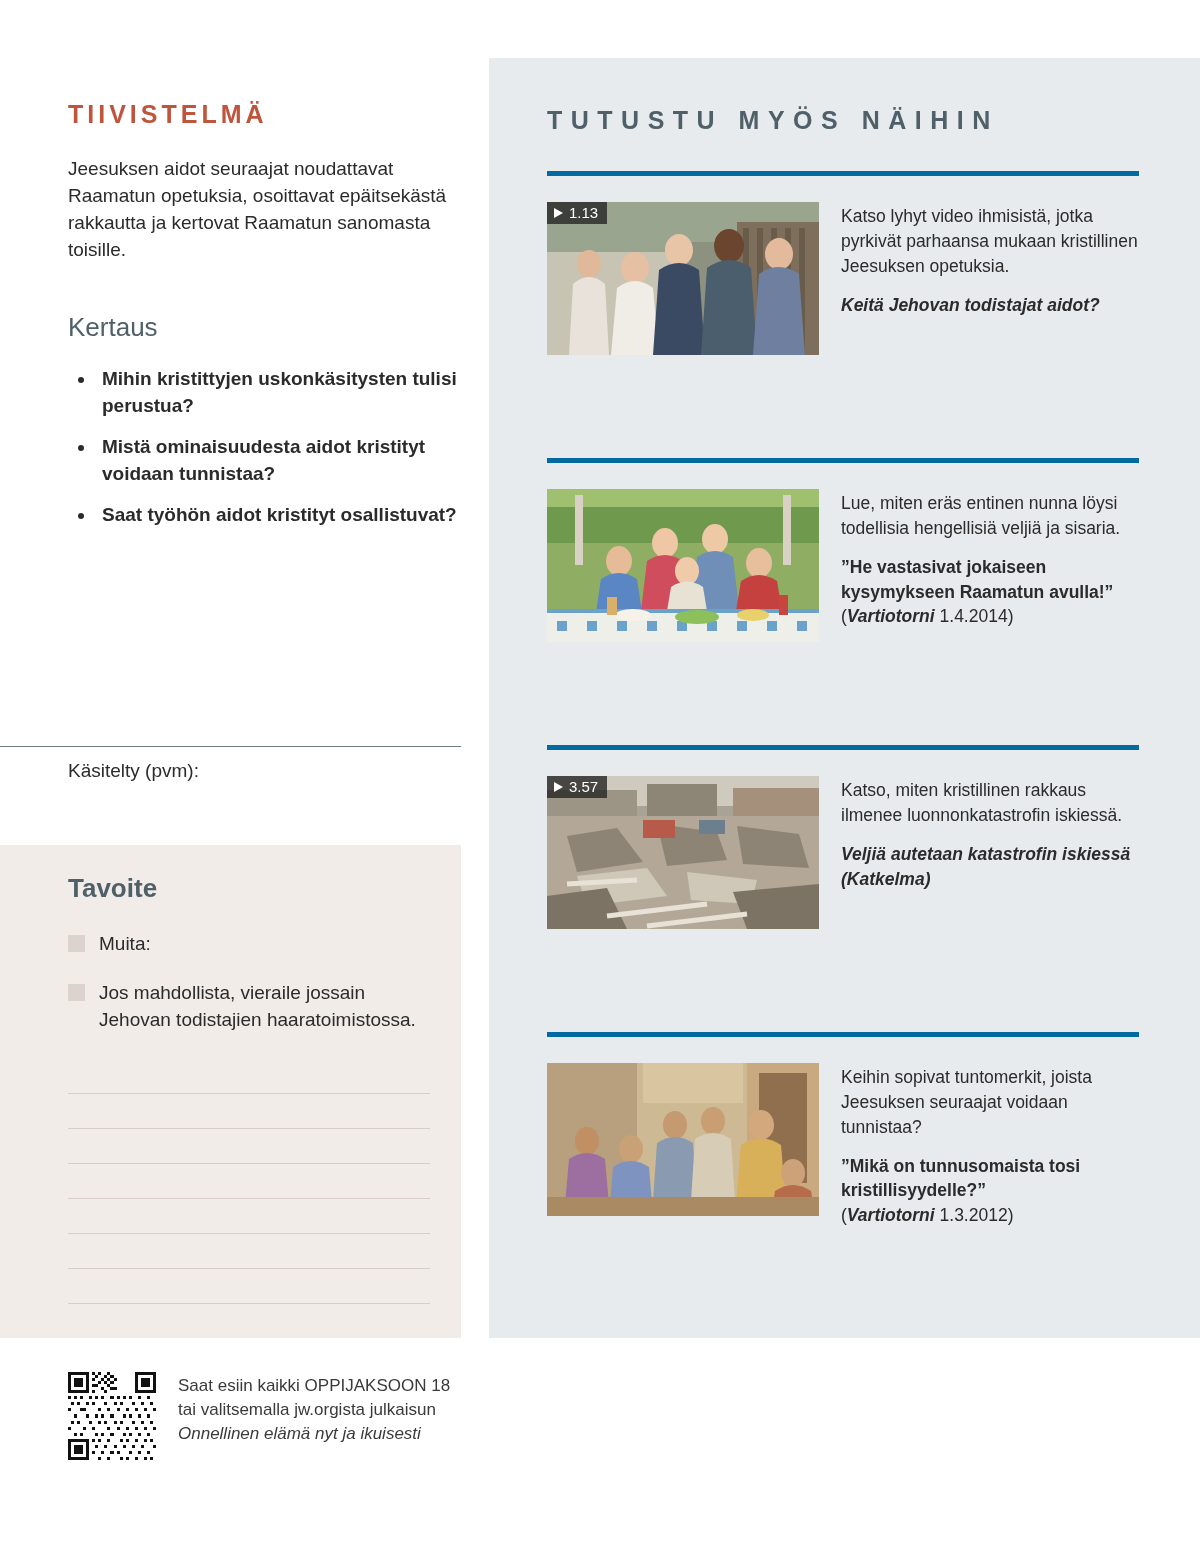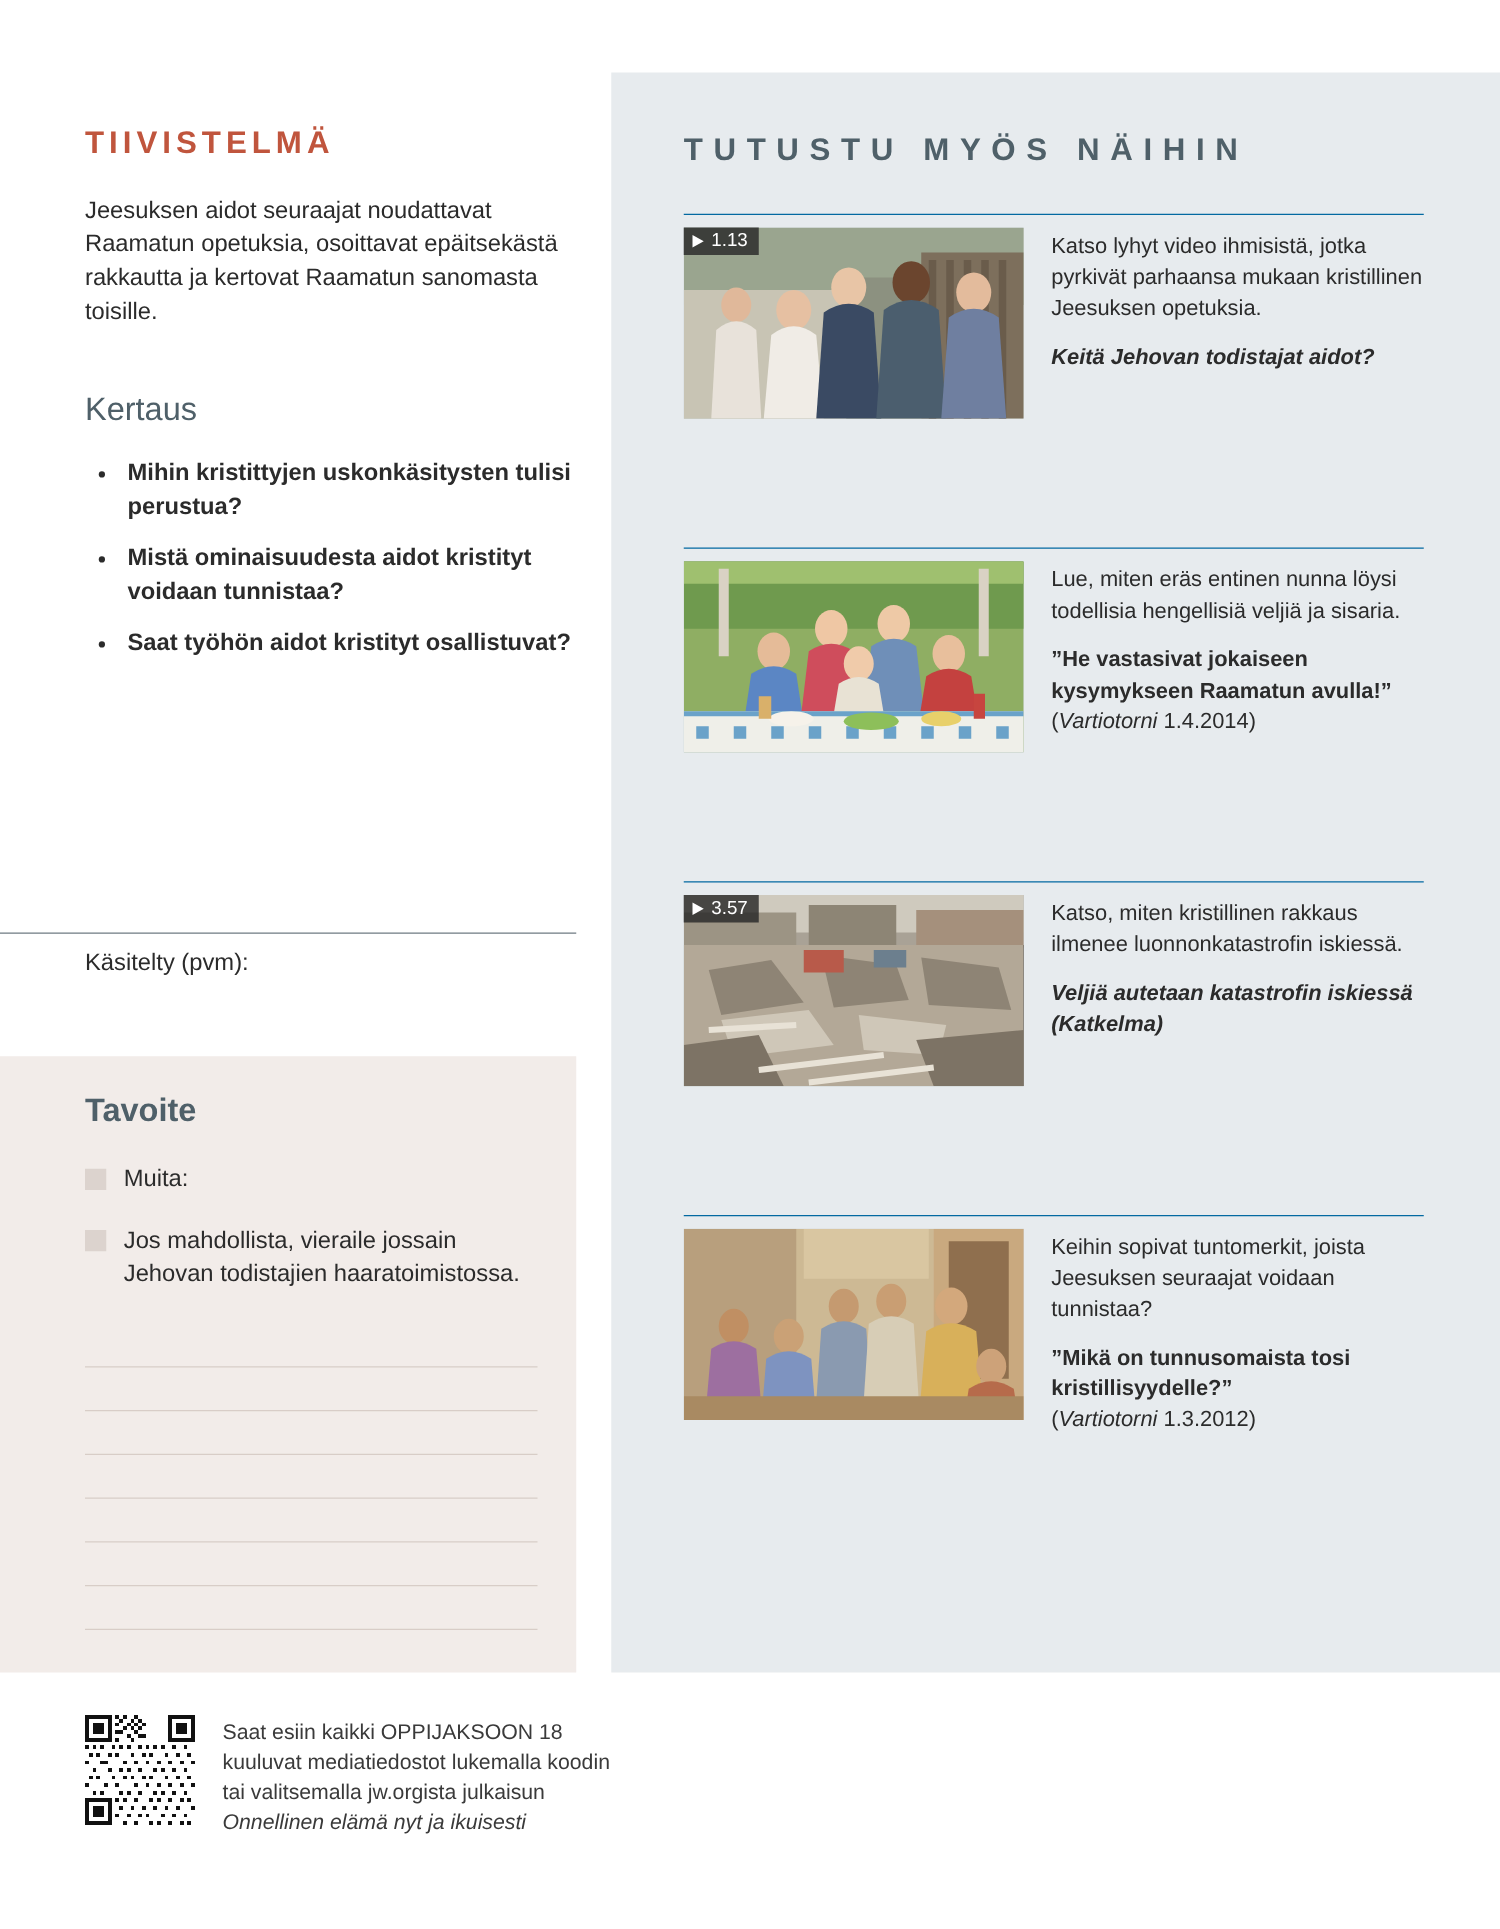--- a/index.html
+++ b/index.html
@@ -38,22 +38,22 @@
   }
   .see-also-title {
     font-size: 25px;
     font-weight: bold;
     letter-spacing: 8.5px;
     color: #4f6069;
     margin: 0 0 36px 0;
     white-space: nowrap;
   }
   .media-item {
-    border-top: 1px solid #0369a1;
-    padding-top: 10px;
+    border-top: 5px solid #0369a1;
+    padding-top: 26px;
     margin-bottom: 26px;
     display: flex;
     gap: 22px;
     min-height: 230px;
   }
   .media-thumb-wrap {
     position: relative;
     width: 272px;
     flex: 0 0 272px;
   }
@@ -100,21 +100,21 @@
   .media-ref {
     margin: 0;
     font-weight: bold;
     font-style: italic;
   }
   .media-ref .plain {
     font-weight: bold;
     font-style: normal;
   }
   .media-ref .pub {
-    font-weight: normal;
+    font-weight: bold;
     font-style: italic;
   }
   .media-ref .pubdate {
     font-weight: normal;
     font-style: normal;
   }
 
   
   .left-col {
     position: absolute;
@@ -599,19 +599,18 @@
             <rect x="17" y="28" width="1" height="1"></rect>
           <rect x="19" y="28" width="1" height="1"></rect>
             <rect x="22" y="28" width="1" height="1"></rect>
             <rect x="25" y="28" width="1" height="1"></rect>
             <rect x="27" y="28" width="1" height="1"></rect>
         </g>
       </svg>
     </div>
     <div class="footer-text">
       <div>Saat esiin kaikki OPPIJAKSOON 18</div>
-      <div>kuuluvat mediatiedostot lukemalla koodin</div>
       <div>tai valitsemalla jw.orgista julkaisun</div>
       <div class="pub-italic">Onnellinen elämä nyt ja ikuisesti</div>
     </div>
   </div>
 
 </div>
 
 </body></html>

